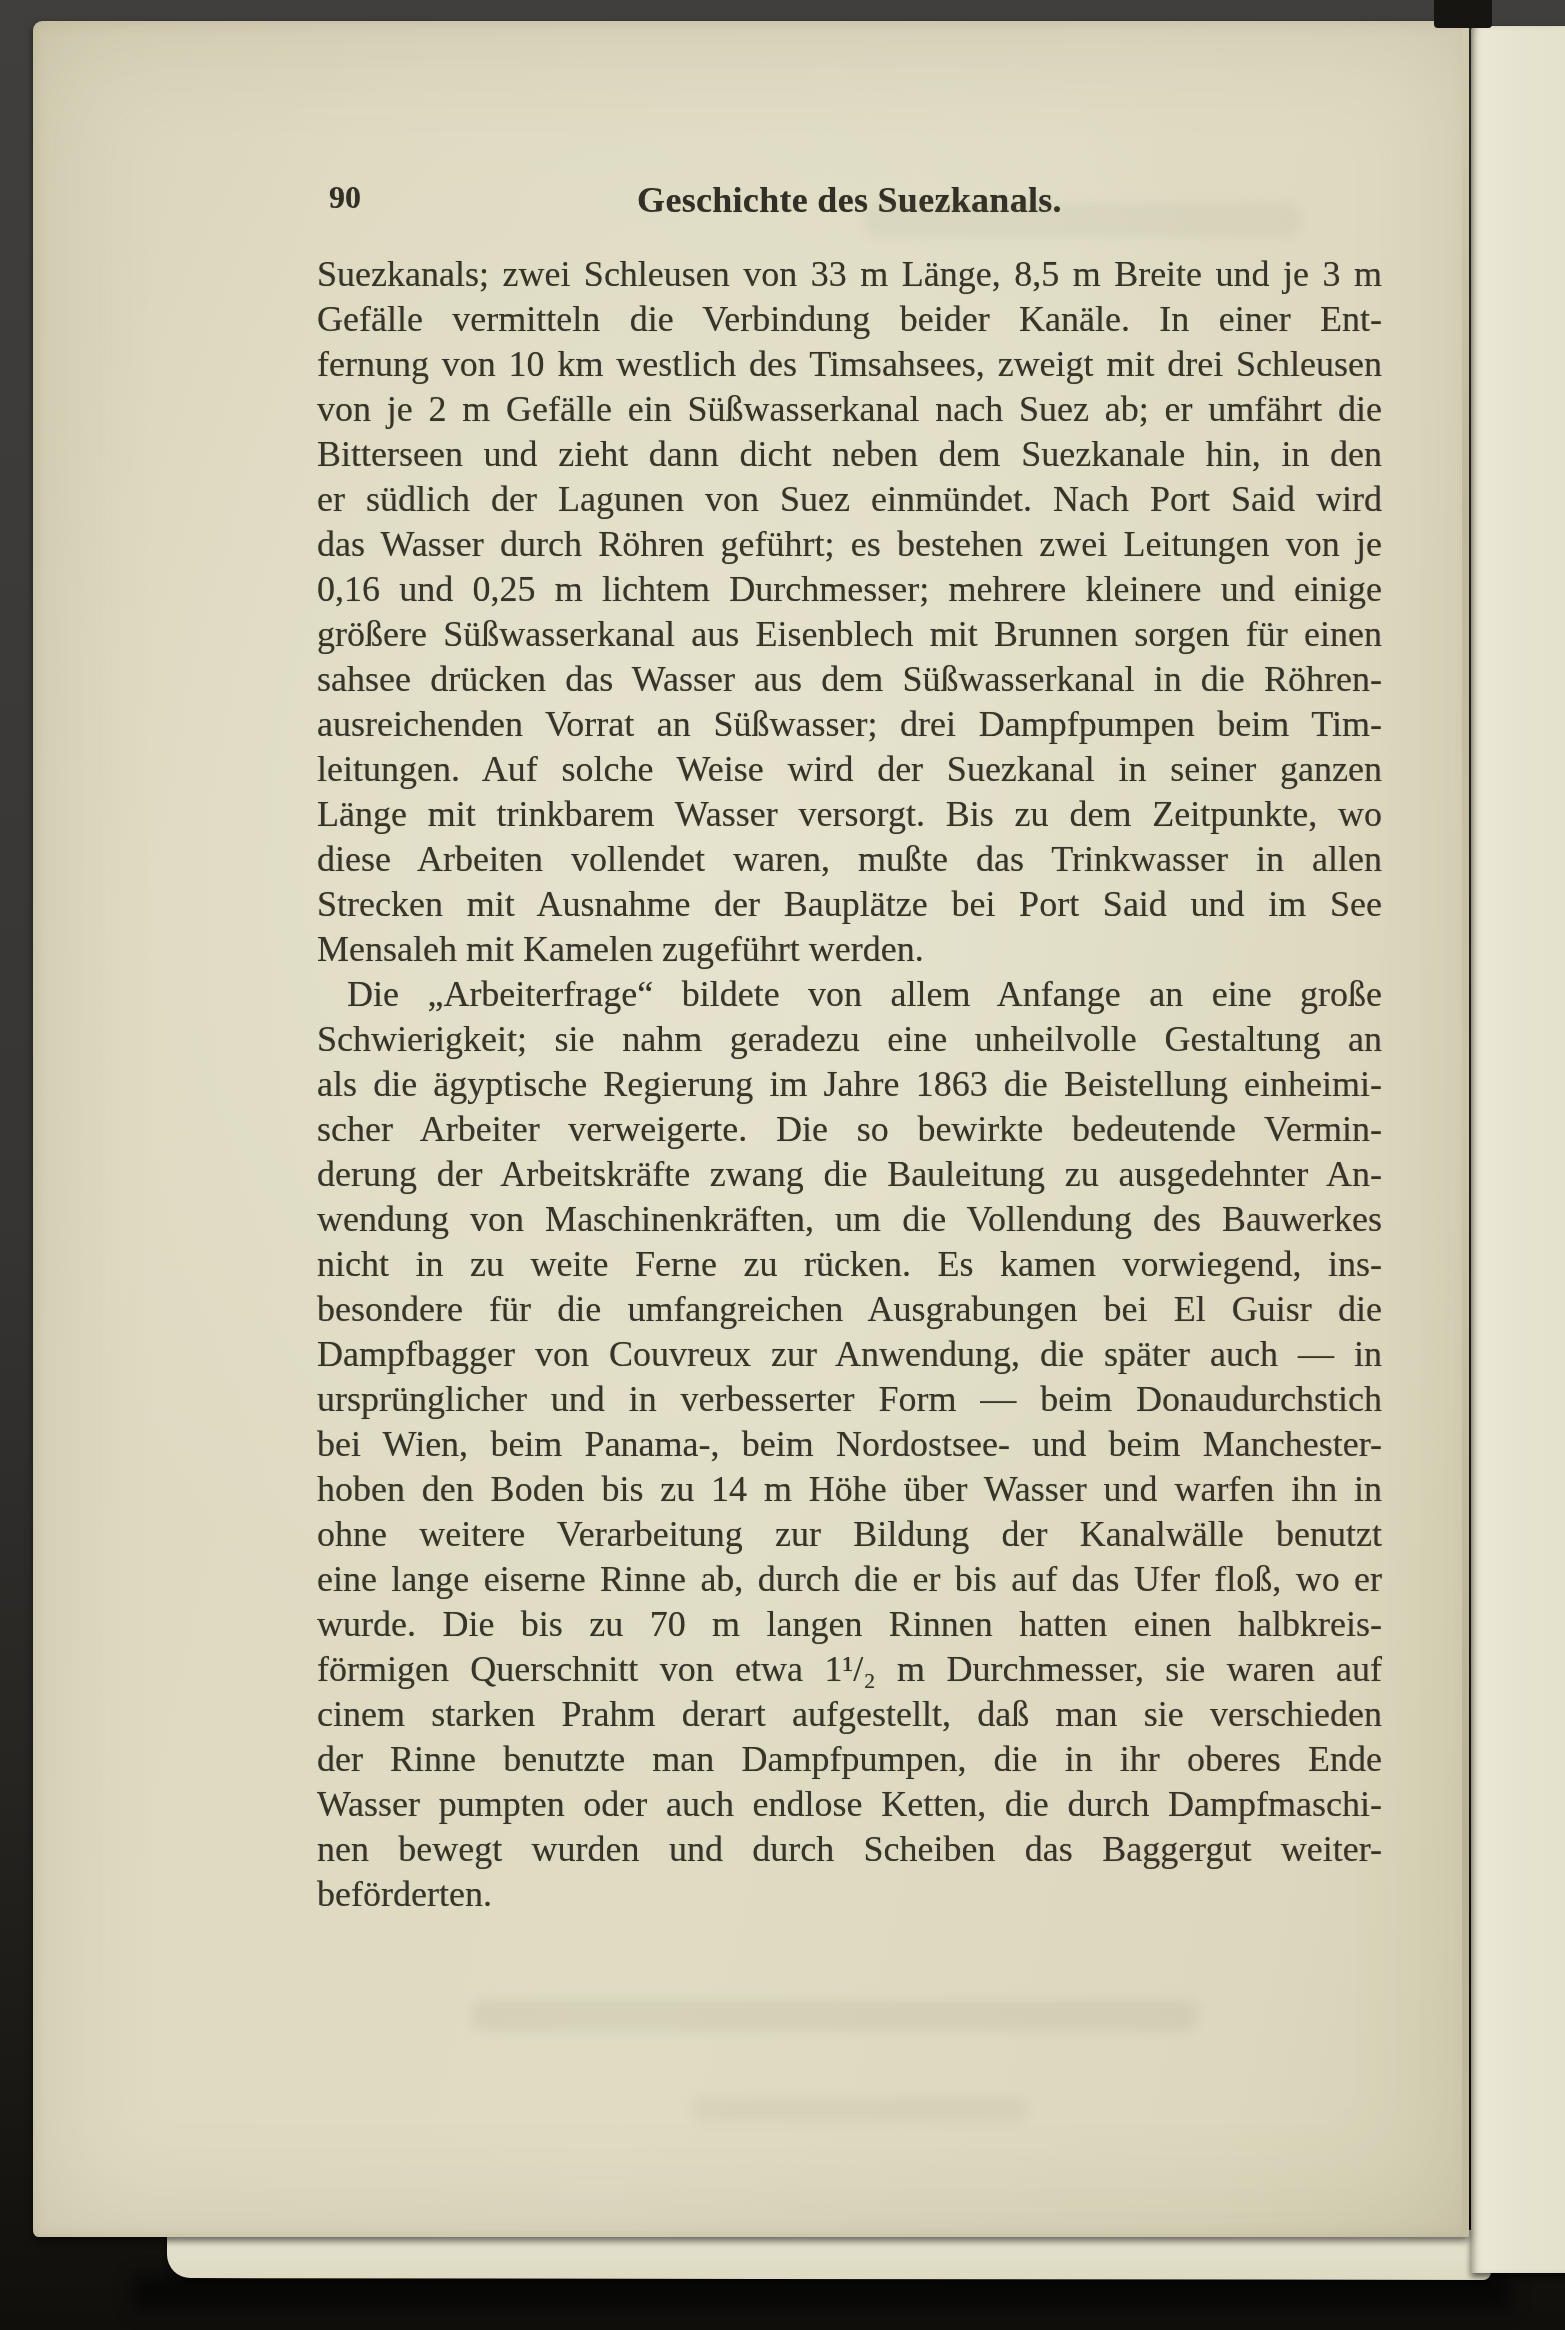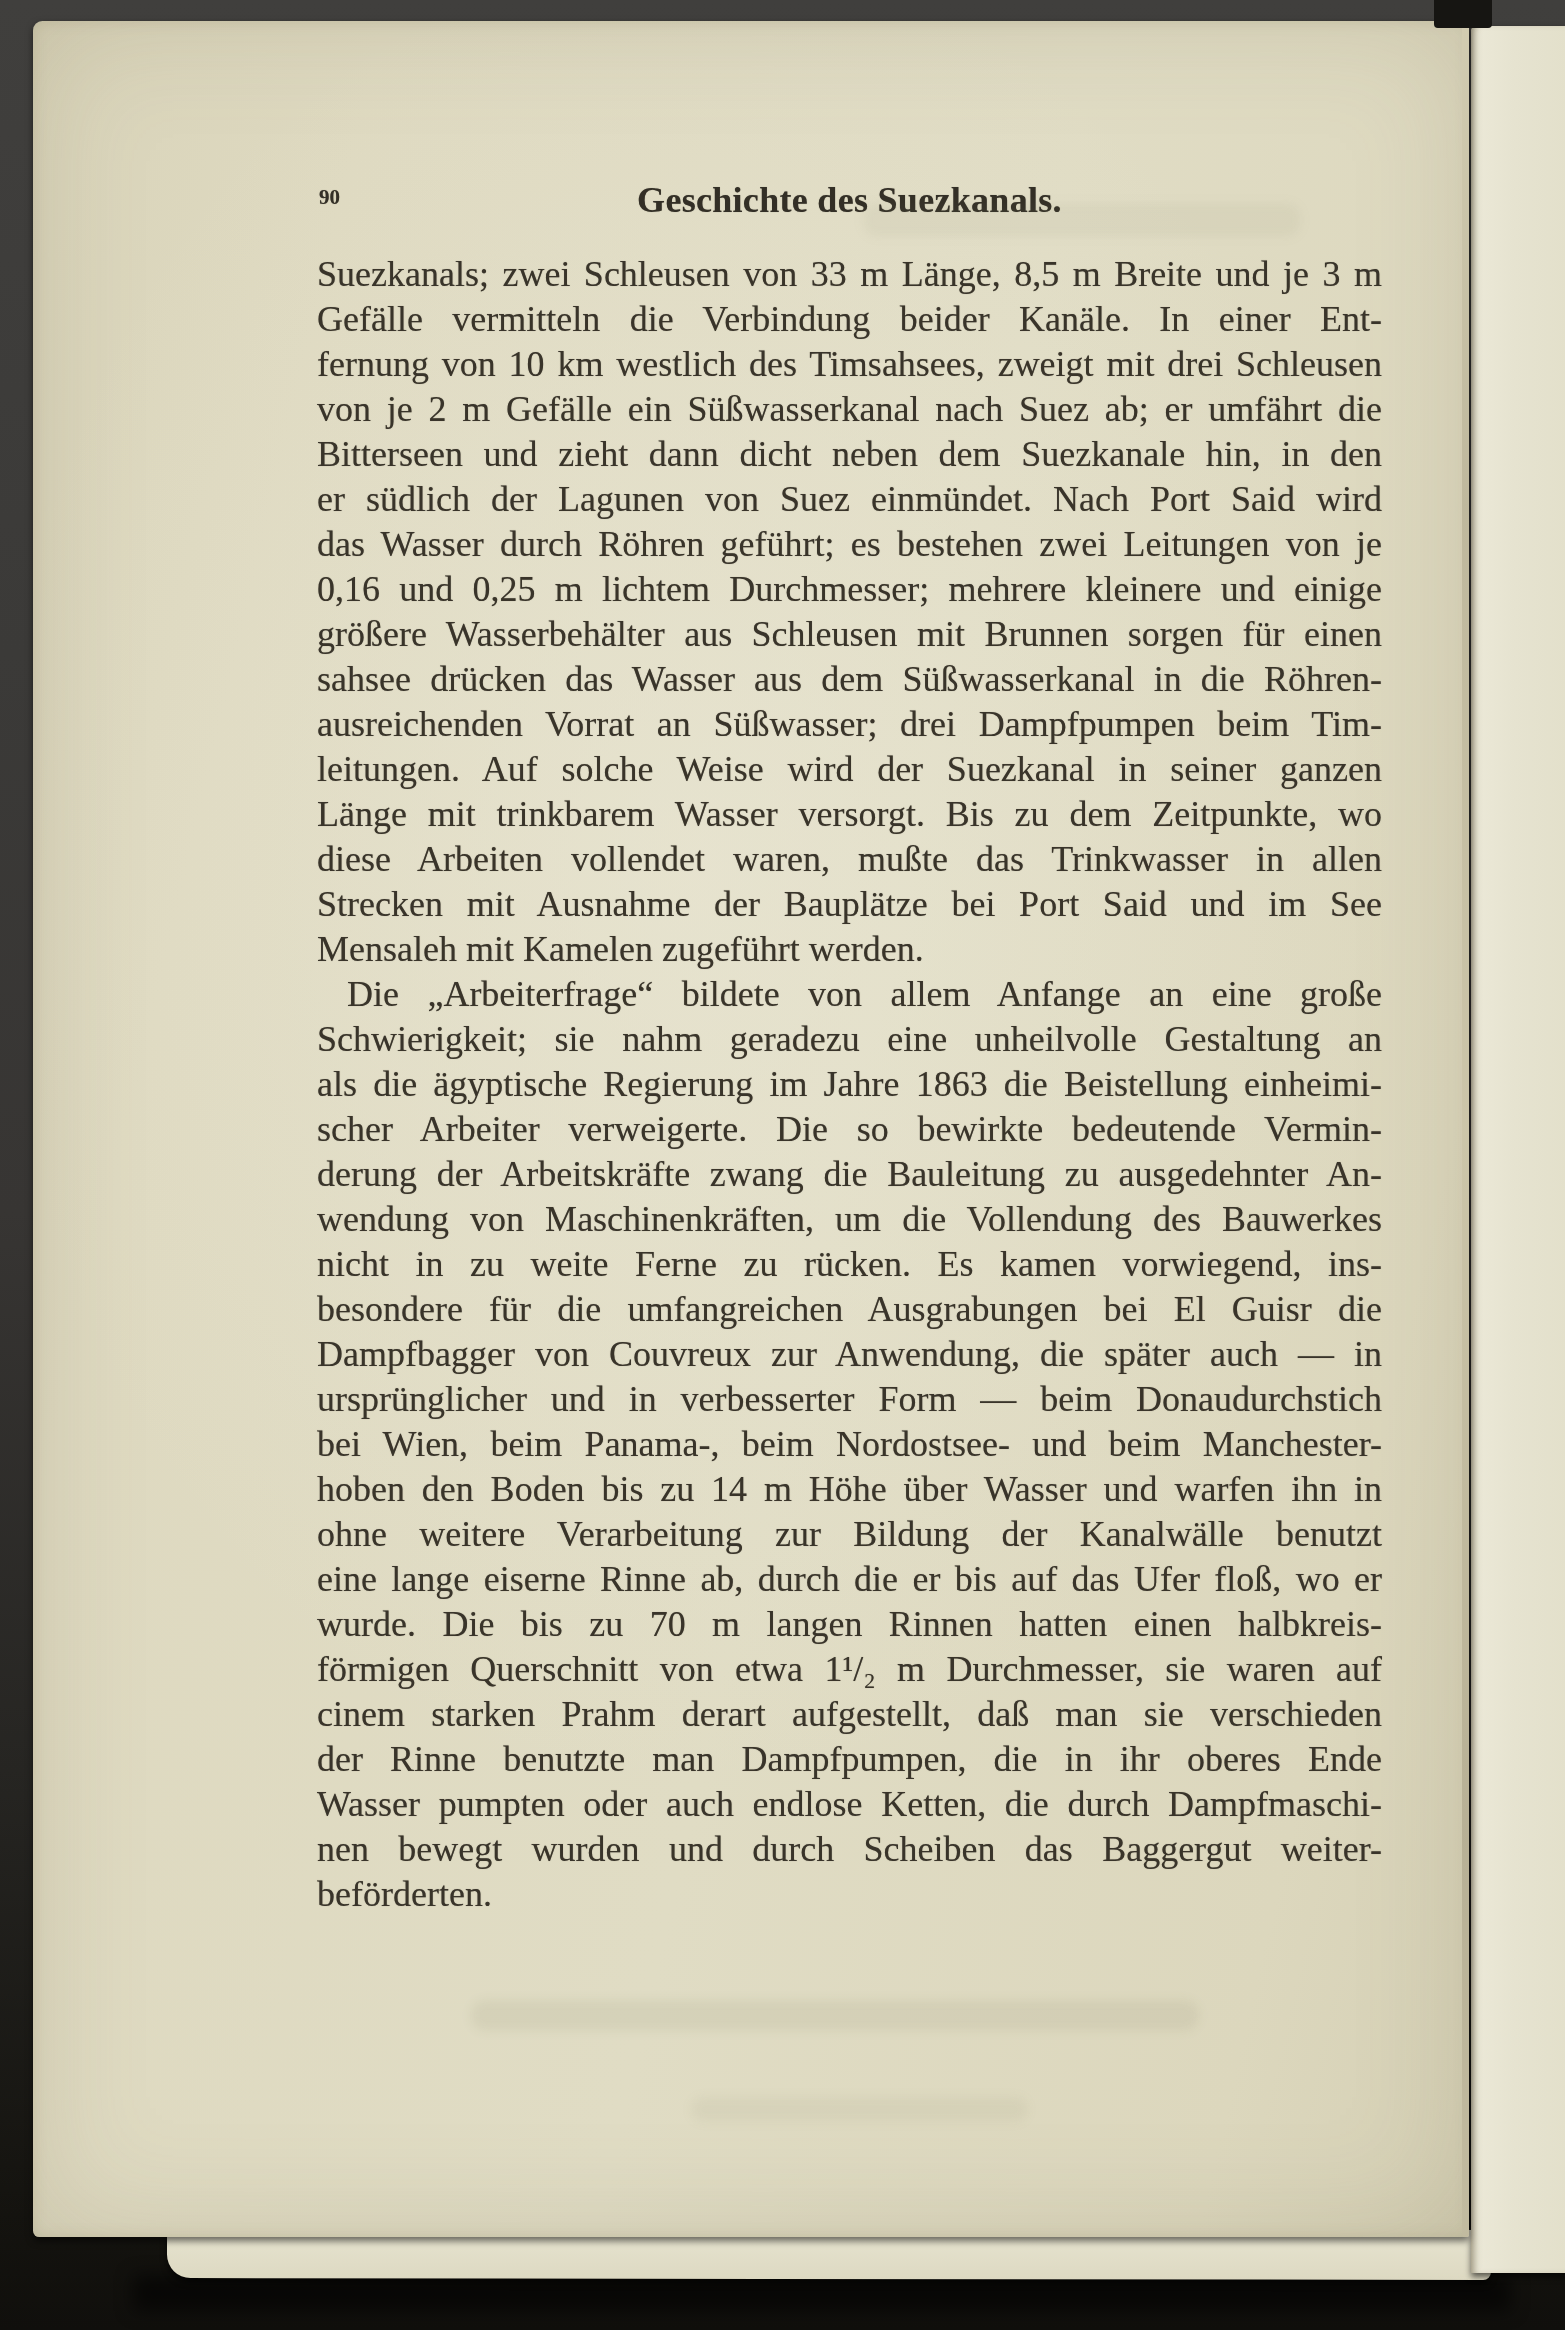--- a/index.html
+++ b/index.html
@@ -52,22 +52,22 @@
   }
 
   
   .page-seam {
     position:absolute; left:1429px; top:0px; width:7px; height:2216px;
     background:linear-gradient(to bottom,#d3cdb2,#bcb59a 22%,#ccc5a9 50%,#b4ad92 82%,#c2bba0);
     border-radius:3.1px; opacity:.85;
   }
 
   .page-number {
-    position:absolute; left:286px; top:157px;
-    font-size:21px; font-weight:700; line-height:38px; color:#332f26;
+    position:absolute; left:296px; top:157px;
+    font-size:32px; font-weight:700; line-height:38px; color:#332f26;
     text-shadow:0 0 0.8px rgba(51,47,38,.45);
   }
   .running-header {
     position:absolute; left:284px; top:162px; width:1065px; text-align:center;
     font-size:36px; font-weight:700; line-height:34px; letter-spacing:0.3px; color:#332f26;
     text-shadow:0 0 0.8px rgba(51,47,38,.45);
   }
 
   .text-block { position:absolute; left:284px; top:231px; width:1065px; }
   .line {
@@ -103,21 +103,21 @@
 
     <div class="text-block">
         <div class="line">Suezkanals; zwei Schleusen von 33 m Länge, 8,5 m Breite und je 3 m</div>
         <div class="line">Gefälle vermitteln die Verbindung beider Kanäle. In einer Ent-</div>
         <div class="line">fernung von 10 km westlich des Timsahsees, zweigt mit drei Schleusen</div>
         <div class="line">von je 2 m Gefälle ein Süßwasserkanal nach Suez ab; er umfährt die</div>
         <div class="line">Bitterseen und zieht dann dicht neben dem Suezkanale hin, in den</div>
         <div class="line">er südlich der Lagunen von Suez einmündet. Nach Port Said wird</div>
         <div class="line">das Wasser durch Röhren geführt; es bestehen zwei Leitungen von je</div>
         <div class="line">0,16 und 0,25 m lichtem Durchmesser; mehrere kleinere und einige</div>
-        <div class="line">größere Wasserbehälter aus Schleusen mit Brunnen sorgen für einen</div>
+        <div class="line">größere Süßwasserkanal aus Eisenblech mit Brunnen sorgen für einen</div>
         <div class="line">sahsee drücken das Wasser aus dem Süßwasserkanal in die Röhren-</div>
         <div class="line">ausreichenden Vorrat an Süßwasser; drei Dampfpumpen beim Tim-</div>
         <div class="line">leitungen. Auf solche Weise wird der Suezkanal in seiner ganzen</div>
         <div class="line">Länge mit trinkbarem Wasser versorgt. Bis zu dem Zeitpunkte, wo</div>
         <div class="line">diese Arbeiten vollendet waren, mußte das Trinkwasser in allen</div>
         <div class="line">Strecken mit Ausnahme der Bauplätze bei Port Said und im See</div>
         <div class="line para-last">Mensaleh mit Kamelen zugeführt werden.</div>
         <div class="line indent">Die „Arbeiterfrage“ bildete von allem Anfange an eine große</div>
         <div class="line">Schwierigkeit; sie nahm geradezu eine unheilvolle Gestaltung an</div>
         <div class="line">als die ägyptische Regierung im Jahre 1863 die Beistellung einheimi-</div>

